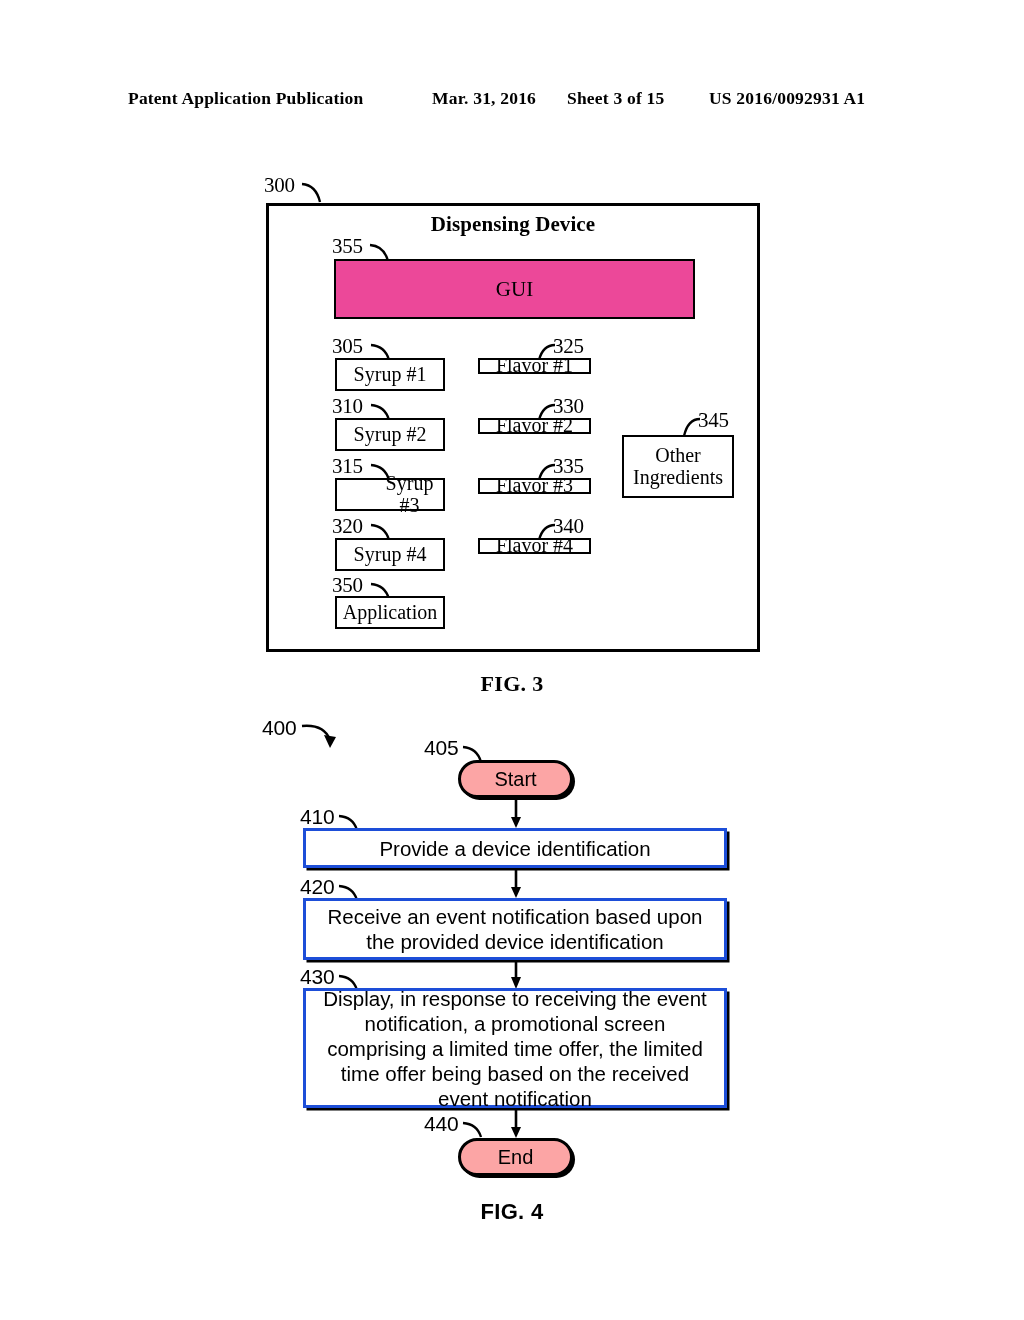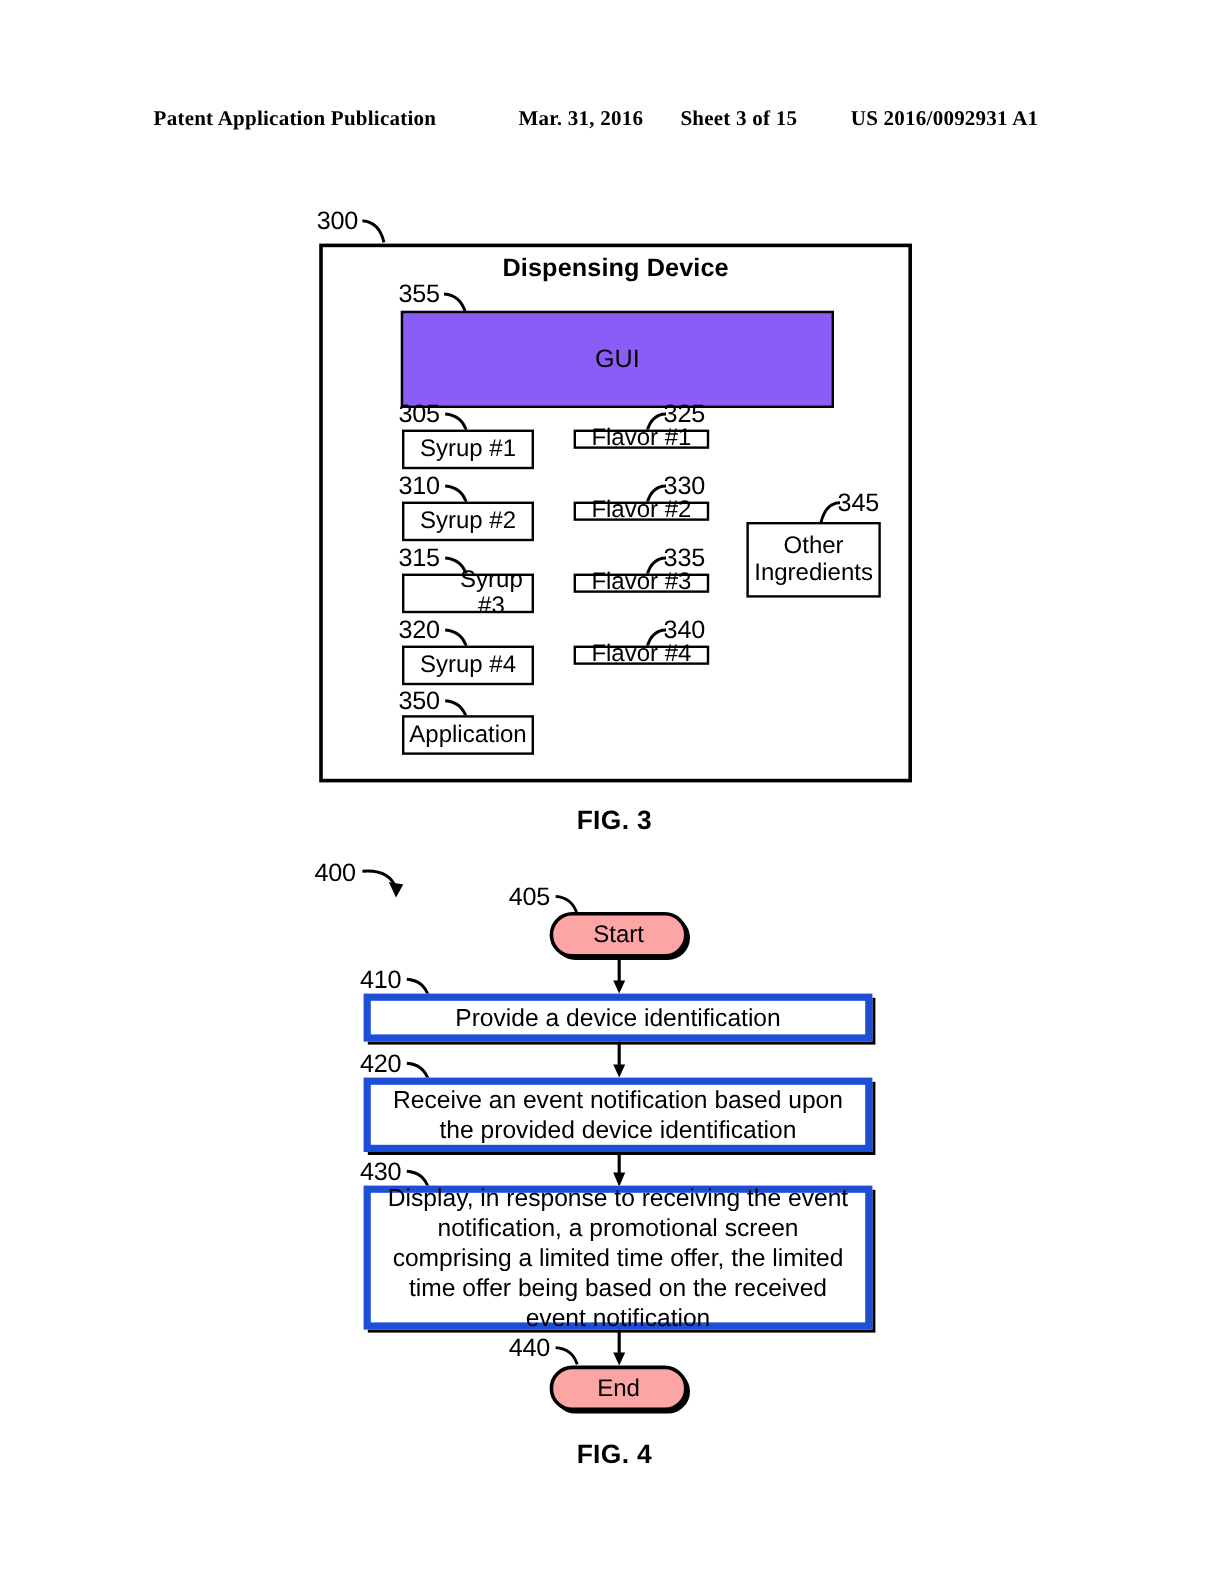--- a/index.html
+++ b/index.html
@@ -32,20 +32,21 @@
   .hdr-mid    { position: absolute; left: 432px; top: 0; white-space: nowrap; }
   .hdr-sheet  { position: absolute; left: 567px; top: 0; white-space: nowrap; }
   .hdr-right  { position: absolute; left: 709px; top: 0; white-space: nowrap; }
 
   
   #fig3 {
     position: absolute;
     left: 0; top: 0;
     width: 1024px; height: 1320px;
     pointer-events: none;
+    font-family: Liberation Serif, serif;
   }
   #fig3 > *, #fig4 > * { pointer-events: auto; }
 
   .outer-box {
     position: absolute;
     left: 266px; top: 203px;
     width: 494px; height: 449px;
     border: 3.5px solid #000;
     box-sizing: border-box;
     background: #fff;
@@ -55,28 +56,28 @@
     left: 276px; top: 212px;
     width: 474px;
     text-align: center;
     font-size: 21px;
     font-weight: bold;
     letter-spacing: 0.1px;
   }
   .gui-box {
     position: absolute;
     left: 334px; top: 259px;
-    width: 361px; height: 81px;
+    width: 361px; height: 60px;
     border: 2.5px solid #000;
     box-sizing: border-box;
     display: flex;
     align-items: center;
     justify-content: center;
     font-size: 21px;
-    background: #8b5cf6;
+    background: #ec4899;
   }
   .item-box {
     position: absolute;
     border: 2.5px solid #000;
     box-sizing: border-box;
     display: flex;
     align-items: center;
     justify-content: center;
     font-size: 20px;
     background: #fff;
@@ -123,21 +124,21 @@
     box-sizing: border-box;
     display: flex;
     align-items: center;
     justify-content: center;
     font-size: 20px;
     background: #fca5a5;
     box-shadow: 2.5px 2.5px 0 -0.5px #000;
   }
   .proc-box {
     position: absolute;
-    border: 6px solid #1d4ed8;
+    border: 3px solid #1d4ed8;
     box-sizing: border-box;
     display: flex;
     align-items: center;
     justify-content: center;
     text-align: center;
     font-size: 20.5px;
     line-height: 1.22;
     background: #fff;
     box-shadow: 3px 3px 0 -0.5px #000;
     padding: 0 8px;

